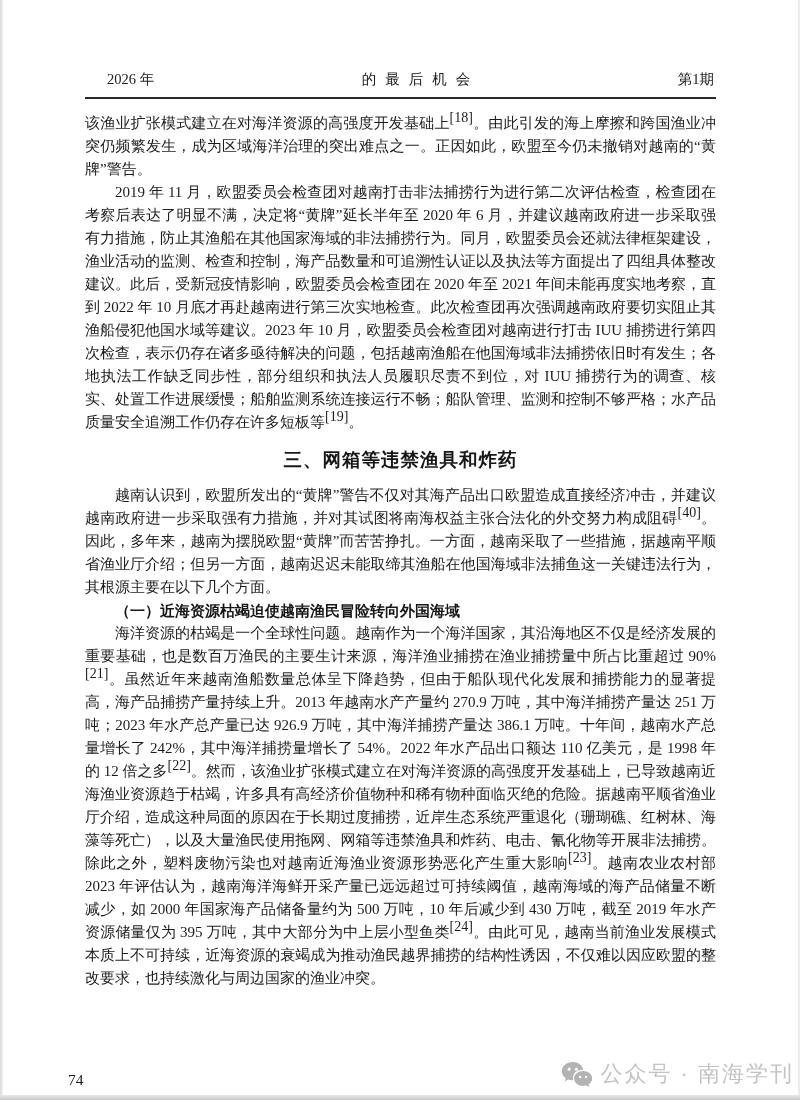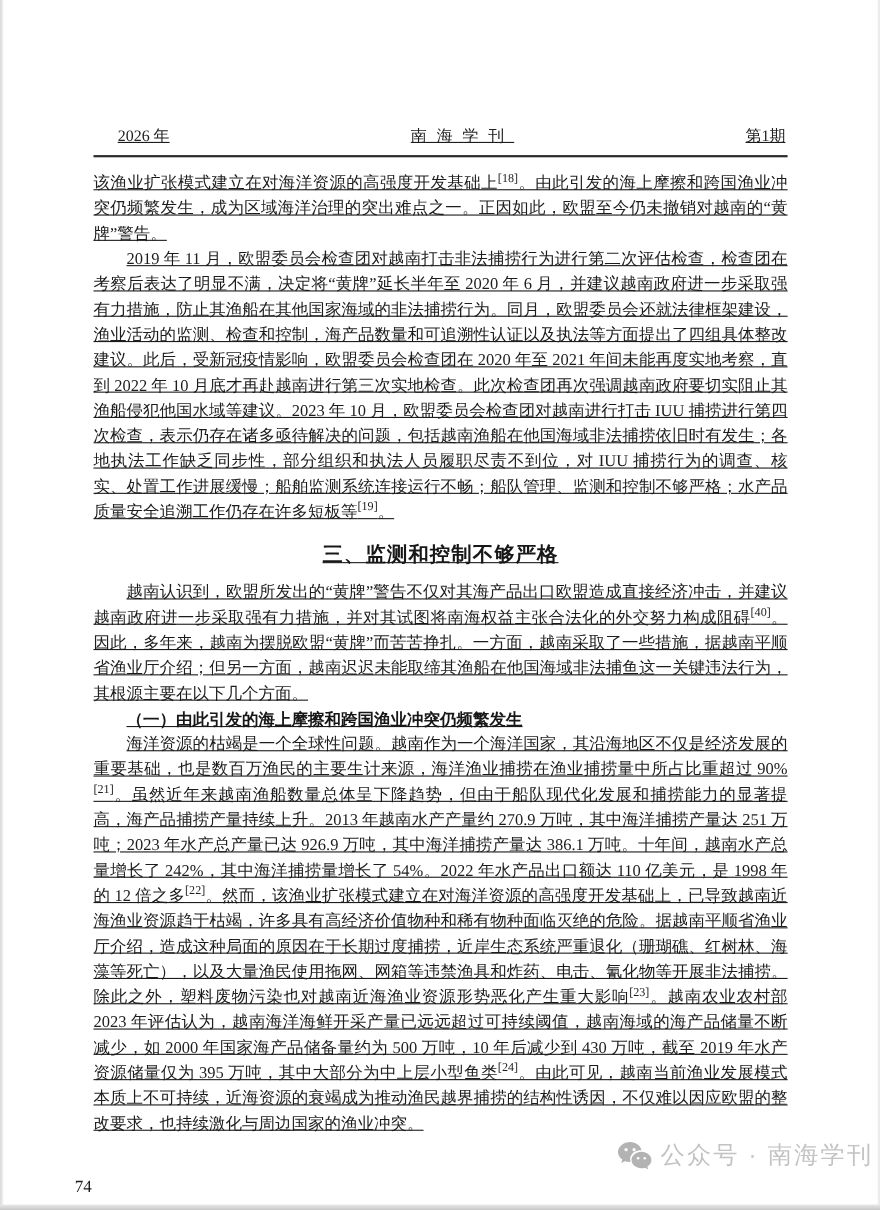--- a/index.html
+++ b/index.html
@@ -19,22 +19,21 @@
     position: absolute; left: 0; right: 0; bottom: 0; height: 5px;
     background: linear-gradient(to bottom, #e9e9e9, #c7c7c7);
   }
   .scan-edge-right {
     position: absolute; right: 0; top: 0; bottom: 0; width: 2px;
     background: #ececec;
   }
   .page {
     position: absolute; inset: 0;
     box-sizing: border-box;
-    padding: 114px 84px 0 85px;
-    text-decoration: underline;
+    padding: 70px 84px 0 85px;
   }
   .page-header {
     display: flex;
     justify-content: space-between;
     align-items: baseline;
     font-size: 14.5px;
     padding: 0 2px 0 22px;
     color: #222;
   }
   .page-header .journal-title {
@@ -51,21 +50,21 @@
     font-size: 15px;
     line-height: 23px;
     text-align: justify;
   }
   .article p {
     margin: 0;
     text-indent: 2em;
   }
   .article p.continuation { text-indent: 0; }
   .article sup {
-    font-size: 11px;
+    font-size: 14px;
     line-height: 0;
     vertical-align: super;
     letter-spacing: 0;
     margin-top: 36px;
   }
   h2.section-heading {
     font-size: 18.5px;
     font-weight: bold;
     text-align: center;
     margin: 14px 0 13px 0;
@@ -83,51 +82,51 @@
     color: #171717;
   }
   .page-number {
     position: absolute;
     left: 68px; bottom: 11px;
     font-size: 15.5px;
     color: #1c1c1c;
   }
   .watermark {
     position: absolute;
-    right: 6px; bottom: 35px;
+    right: 6px; bottom: 11px;
     display: flex;
     align-items: center;
     gap: 7px;
     color: #c3c3c3;
     font-size: 22px;
     font-family: "Liberation Sans", "DejaVu Sans", sans-serif;
     letter-spacing: 2px;
     white-space: nowrap;
   }
   .watermark .wechat-glyph { width: 32px; height: 27px; display: inline-block; }
 </style>
 </head>
 <body>
 
 <div class="page">
 
   <header class="page-header">
     <span>2026 年</span>
-    <span class="journal-title">南海学刊</span>
+    <span class="journal-title">的最后机会</span>
     <span>第1期</span>
   </header>
 
   <hr class="header-rule">
 
   <main class="article">
     <p class="continuation"><span>该渔业扩张模式建立在对海洋资源的高强度开发基础上</span><sup>[18]</sup><span>。由此引发的海上摩擦和跨国渔业冲突仍频繁发生，成为区域海洋治理的突出难点之一。正因如此，欧盟至今仍未撤销对越南的“黄牌”警告。</span></p>
     <p><span>2019 年 11 月，欧盟委员会检查团对越南打击非法捕捞行为进行第二次评估检查，检查团在考察后表达了明显不满，决定将“黄牌”延长半年至 2020 年 6 月，并建议越南政府进一步采取强有力措施，防止其渔船在其他国家海域的非法捕捞行为。同月，欧盟委员会还就法律框架建设，渔业活动的监测、检查和控制，海产品数量和可追溯性认证以及执法等方面提出了四组具体整改建议。此后，受新冠疫情影响，欧盟委员会检查团在 2020 年至 2021 年间未能再度实地考察，直到 2022 年 10 月底才再赴越南进行第三次实地检查。此次检查团再次强调越南政府要切实阻止其渔船侵犯他国水域等建议。2023 年 10 月，欧盟委员会检查团对越南进行打击 IUU 捕捞进行第四次检查，表示仍存在诸多亟待解决的问题，包括越南渔船在他国海域非法捕捞依旧时有发生；各地执法工作缺乏同步性，部分组织和执法人员履职尽责不到位，对 IUU 捕捞行为的调查、核实、处置工作进展缓慢；船舶监测系统连接运行不畅；船队管理、监测和控制不够严格；水产品质量安全追溯工作仍存在许多短板等</span><sup>[19]</sup><span>。</span></p>
-    <h2 class="section-heading">三、监测和控制不够严格</h2>
+    <h2 class="section-heading">三、网箱等违禁渔具和炸药</h2>
     <p><span>越南认识到，欧盟所发出的“黄牌”警告不仅对其海产品出口欧盟造成直接经济冲击，并建议越南政府进一步采取强有力措施，并对其试图将南海权益主张合法化的外交努力构成阻碍</span><sup>[40]</sup><span>。因此，多年来，越南为摆脱欧盟“黄牌”而苦苦挣扎。一方面，越南采取了一些措施，据越南平顺省渔业厅介绍；但另一方面，越南迟迟未能取缔其渔船在他国海域非法捕鱼这一关键违法行为，其根源主要在以下几个方面。</span></p>
-    <h3 class="subsection-heading">（一）由此引发的海上摩擦和跨国渔业冲突仍频繁发生</h3>
+    <h3 class="subsection-heading">（一）近海资源枯竭迫使越南渔民冒险转向外国海域</h3>
     <p><span>海洋资源的枯竭是一个全球性问题。越南作为一个海洋国家，其沿海地区不仅是经济发展的重要基础，也是数百万渔民的主要生计来源，海洋渔业捕捞在渔业捕捞量中所占比重超过 90%</span><sup>[21]</sup><span>。虽然近年来越南渔船数量总体呈下降趋势，但由于船队现代化发展和捕捞能力的显著提高，海产品捕捞产量持续上升。2013 年越南水产产量约 270.9 万吨，其中海洋捕捞产量达 251 万吨；2023 年水产总产量已达 926.9 万吨，其中海洋捕捞产量达 386.1 万吨。十年间，越南水产总量增长了 242%，其中海洋捕捞量增长了 54%。2022 年水产品出口额达 110 亿美元，是 1998 年的 12 倍之多</span><sup>[22]</sup><span>。然而，该渔业扩张模式建立在对海洋资源的高强度开发基础上，已导致越南近海渔业资源趋于枯竭，许多具有高经济价值物种和稀有物种面临灭绝的危险。据越南平顺省渔业厅介绍，造成这种局面的原因在于长期过度捕捞，近岸生态系统严重退化（珊瑚礁、红树林、海藻等死亡），以及大量渔民使用拖网、网箱等违禁渔具和炸药、电击、氰化物等开展非法捕捞。除此之外，塑料废物污染也对越南近海渔业资源形势恶化产生重大影响</span><sup>[23]</sup><span>。越南农业农村部 2023 年评估认为，越南海洋海鲜开采产量已远远超过可持续阈值，越南海域的海产品储量不断减少，如 2000 年国家海产品储备量约为 500 万吨，10 年后减少到 430 万吨，截至 2019 年水产资源储量仅为 395 万吨，其中大部分为中上层小型鱼类</span><sup>[24]</sup><span>。由此可见，越南当前渔业发展模式本质上不可持续，近海资源的衰竭成为推动渔民越界捕捞的结构性诱因，不仅难以因应欧盟的整改要求，也持续激化与周边国家的渔业冲突。</span></p>
   </main>
 
   <span class="page-number">74</span>
 
   <div class="watermark">
     <span class="wechat-glyph">
       <svg viewBox="0 0 40 33" width="32" height="27" aria-hidden="true">
         <path fill="#b3b3b3" d="M15 1C7.3 1 1 6.1 1 12.4c0 3.5 1.9 6.6 4.9 8.7l-1.2 4 4.2-2.2c1.6.5 3.3.8 5.1.8.4 0 .9 0 1.3-.1-.3-.9-.5-1.9-.5-2.9 0-5.6 5.3-10.1 11.8-10.1.4 0 .8 0 1.2.1C26.7 5 21.4 1 15 1z"></path>
         <circle fill="#ffffff" cx="10.2" cy="9.8" r="1.9"></circle>

